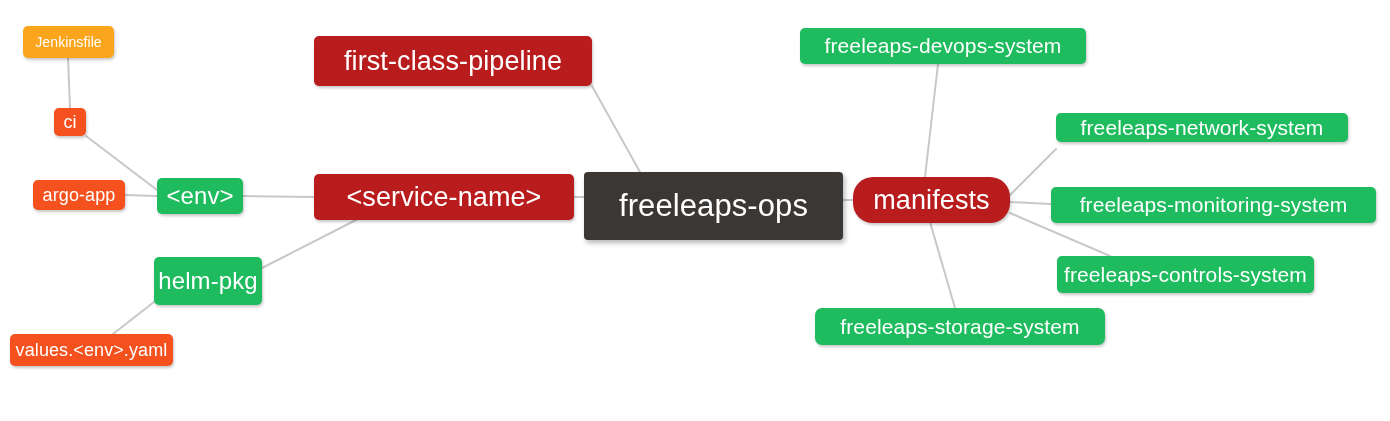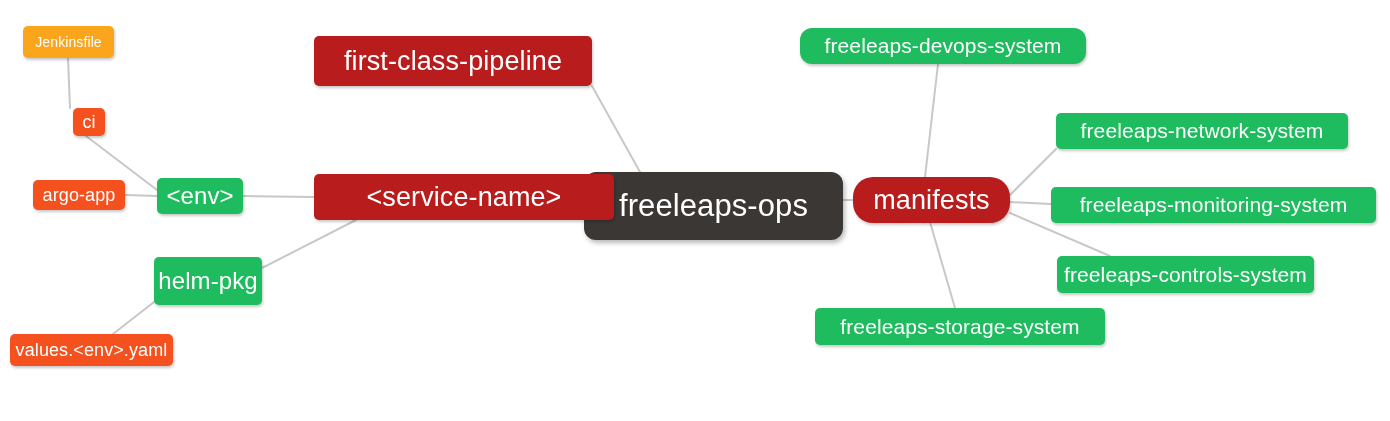--- a/index.html
+++ b/index.html
@@ -36,21 +36,21 @@
     color: #ffffff;
     border-radius: 5px;
     white-space: nowrap;
     box-shadow: 1px 2px 3px rgba(0,0,0,0.22);
     letter-spacing: 0.1px;
     user-select: none;
     z-index: 2;
   }
   .node.root {
     background: #3b3734;
-    border-radius: 12px;
+    border-radius: 4px;
     font-size: 31px;
     box-shadow: 2px 3px 5px rgba(0,0,0,0.28);
   }
   .node.blue   { background: #b91c1c; }
   .node.green  { background: #1ebc5e; }
   .node.red    { background: #f4511e; }
   .node.orange { background: #fba51d; }
 
   .size-xl { font-size: 27px; }
   .size-lg { font-size: 24px; }
@@ -93,33 +93,33 @@
       <path d="M 1010 213 L 1110 256"></path>
 
       <path d="M 930 222 L 955 308"></path>
     </g>
   </svg>
 
   <div class="node root" style="left:584px; top:172px; width:259px; height:68px;">
     <span>freeleaps-ops</span>
   </div>
 
-  <div class="node blue size-xl" style="left:314px; top:174px; width:300px; height:46px;">
+  <div class="node blue size-xl" style="left:314px; top:174px; width:260px; height:46px;">
     <span>&lt;service-name&gt;</span>
   </div>
 
   <div class="node blue size-xl" style="left:314px; top:36px; width:278px; height:50px;">
     <span>first-class-pipeline</span>
   </div>
 
   <div class="node green size-lg" style="left:157px; top:178px; width:86px; height:36px;text-align:center;">
     <span>&lt;env&gt;</span>
   </div>
 
-  <div class="node red size-sm" style="left:54px; top:108px; width:32px; height:28px;margin-left:19px;">
+  <div class="node red size-sm" style="left:54px; top:108px; width:32px; height:28px;">
     <span>ci</span>
   </div>
 
   <div class="node orange size-xs" style="left:23px; top:26px; width:91px; height:32px;">
     <span>Jenkinsfile</span>
   </div>
 
   <div class="node red size-sm" style="left:33px; top:180px; width:92px; height:30px;">
     <span>argo-app</span>
   </div>
@@ -129,33 +129,33 @@
   </div>
 
   <div class="node red size-sm" style="left:10px; top:334px; width:163px; height:32px;">
     <span>values.&lt;env&gt;.yaml</span>
   </div>
 
   <div class="node blue size-xl" style="left:853px; top:177px; width:157px; height:46px;border-radius:20px;">
     <span>manifests</span>
   </div>
 
-  <div class="node green size-md" style="left:800px; top:28px; width:286px; height:36px;border-radius:12px;">
+  <div class="node green size-md" style="left:800px; top:28px; width:286px; height:36px;">
     <span>freeleaps-devops-system</span>
   </div>
 
-  <div class="node green size-md" style="left:1056px; top:113px; width:292px; height:36px;">
+  <div class="node green size-md" style="left:1056px; top:113px; width:292px; height:29px;">
     <span>freeleaps-network-system</span>
   </div>
 
   <div class="node green size-md" style="left:1051px; top:187px; width:325px; height:36px;">
     <span>freeleaps-monitoring-system</span>
   </div>
 
   <div class="node green size-md" style="left:1057px; top:256px; width:257px; height:37px;">
     <span>freeleaps-controls-system</span>
   </div>
 
-  <div class="node green size-md" style="left:815px; top:308px; width:290px; height:37px;">
+  <div class="node green size-md" style="left:815px; top:308px; width:290px; height:37px;border-radius:7px;">
     <span>freeleaps-storage-system</span>
   </div>
 
 </div>
 
 </body></html>

